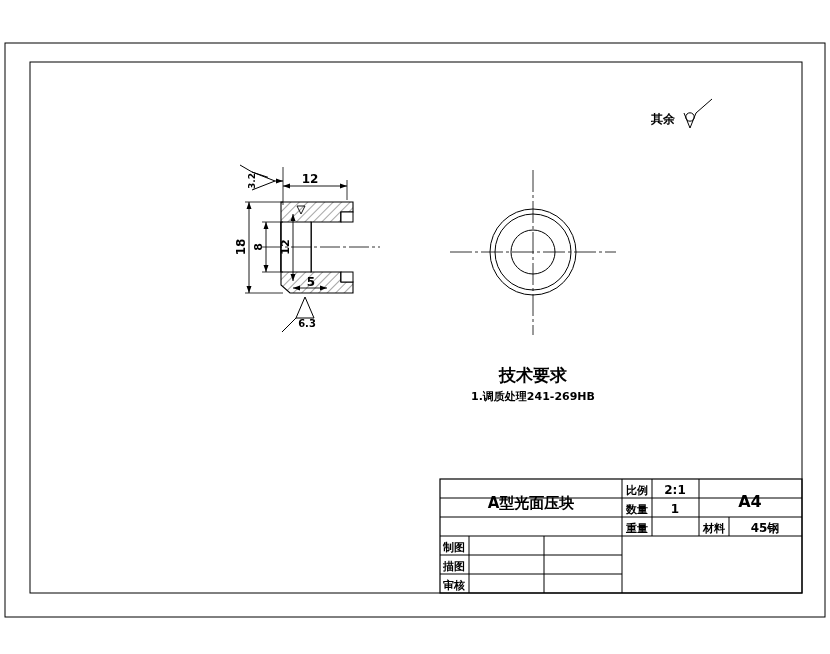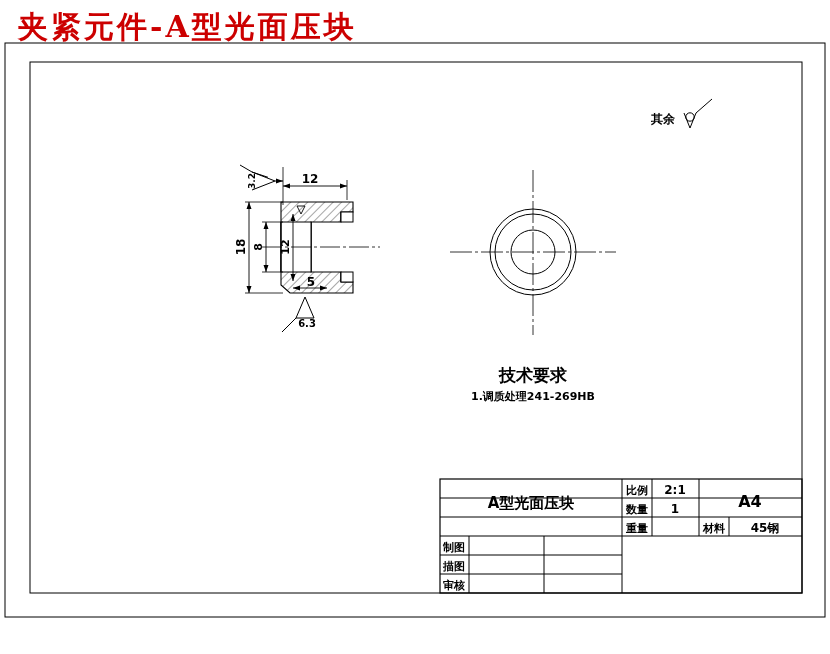--- a/index.html
+++ b/index.html
@@ -41,21 +41,20 @@
     font-family: "DejaVu Sans", "Liberation Sans", sans-serif;
     font-weight: bold;
     fill: #000000;
   }
 </style>
 </head>
 <body>
 
 <div id="root">
 
-  <div id="drawing-title">夹紧元件-A型光面压块</div>
 
   <svg class="svg-layer" width="830" height="654" viewBox="0 0 830 654">
 
     <rect x="5" y="43" width="820" height="574" fill="none" stroke="#000" stroke-width="1"></rect>
     <rect x="30" y="62" width="772" height="531" fill="none" stroke="#000" stroke-width="1"></rect>
 
     <g>
       <text class="tb-text" x="651" y="123" font-size="12">其余</text>
 
       <path d="M 684 113 L 690 128 L 696 113" fill="none" stroke="#000" stroke-width="1"></path>

